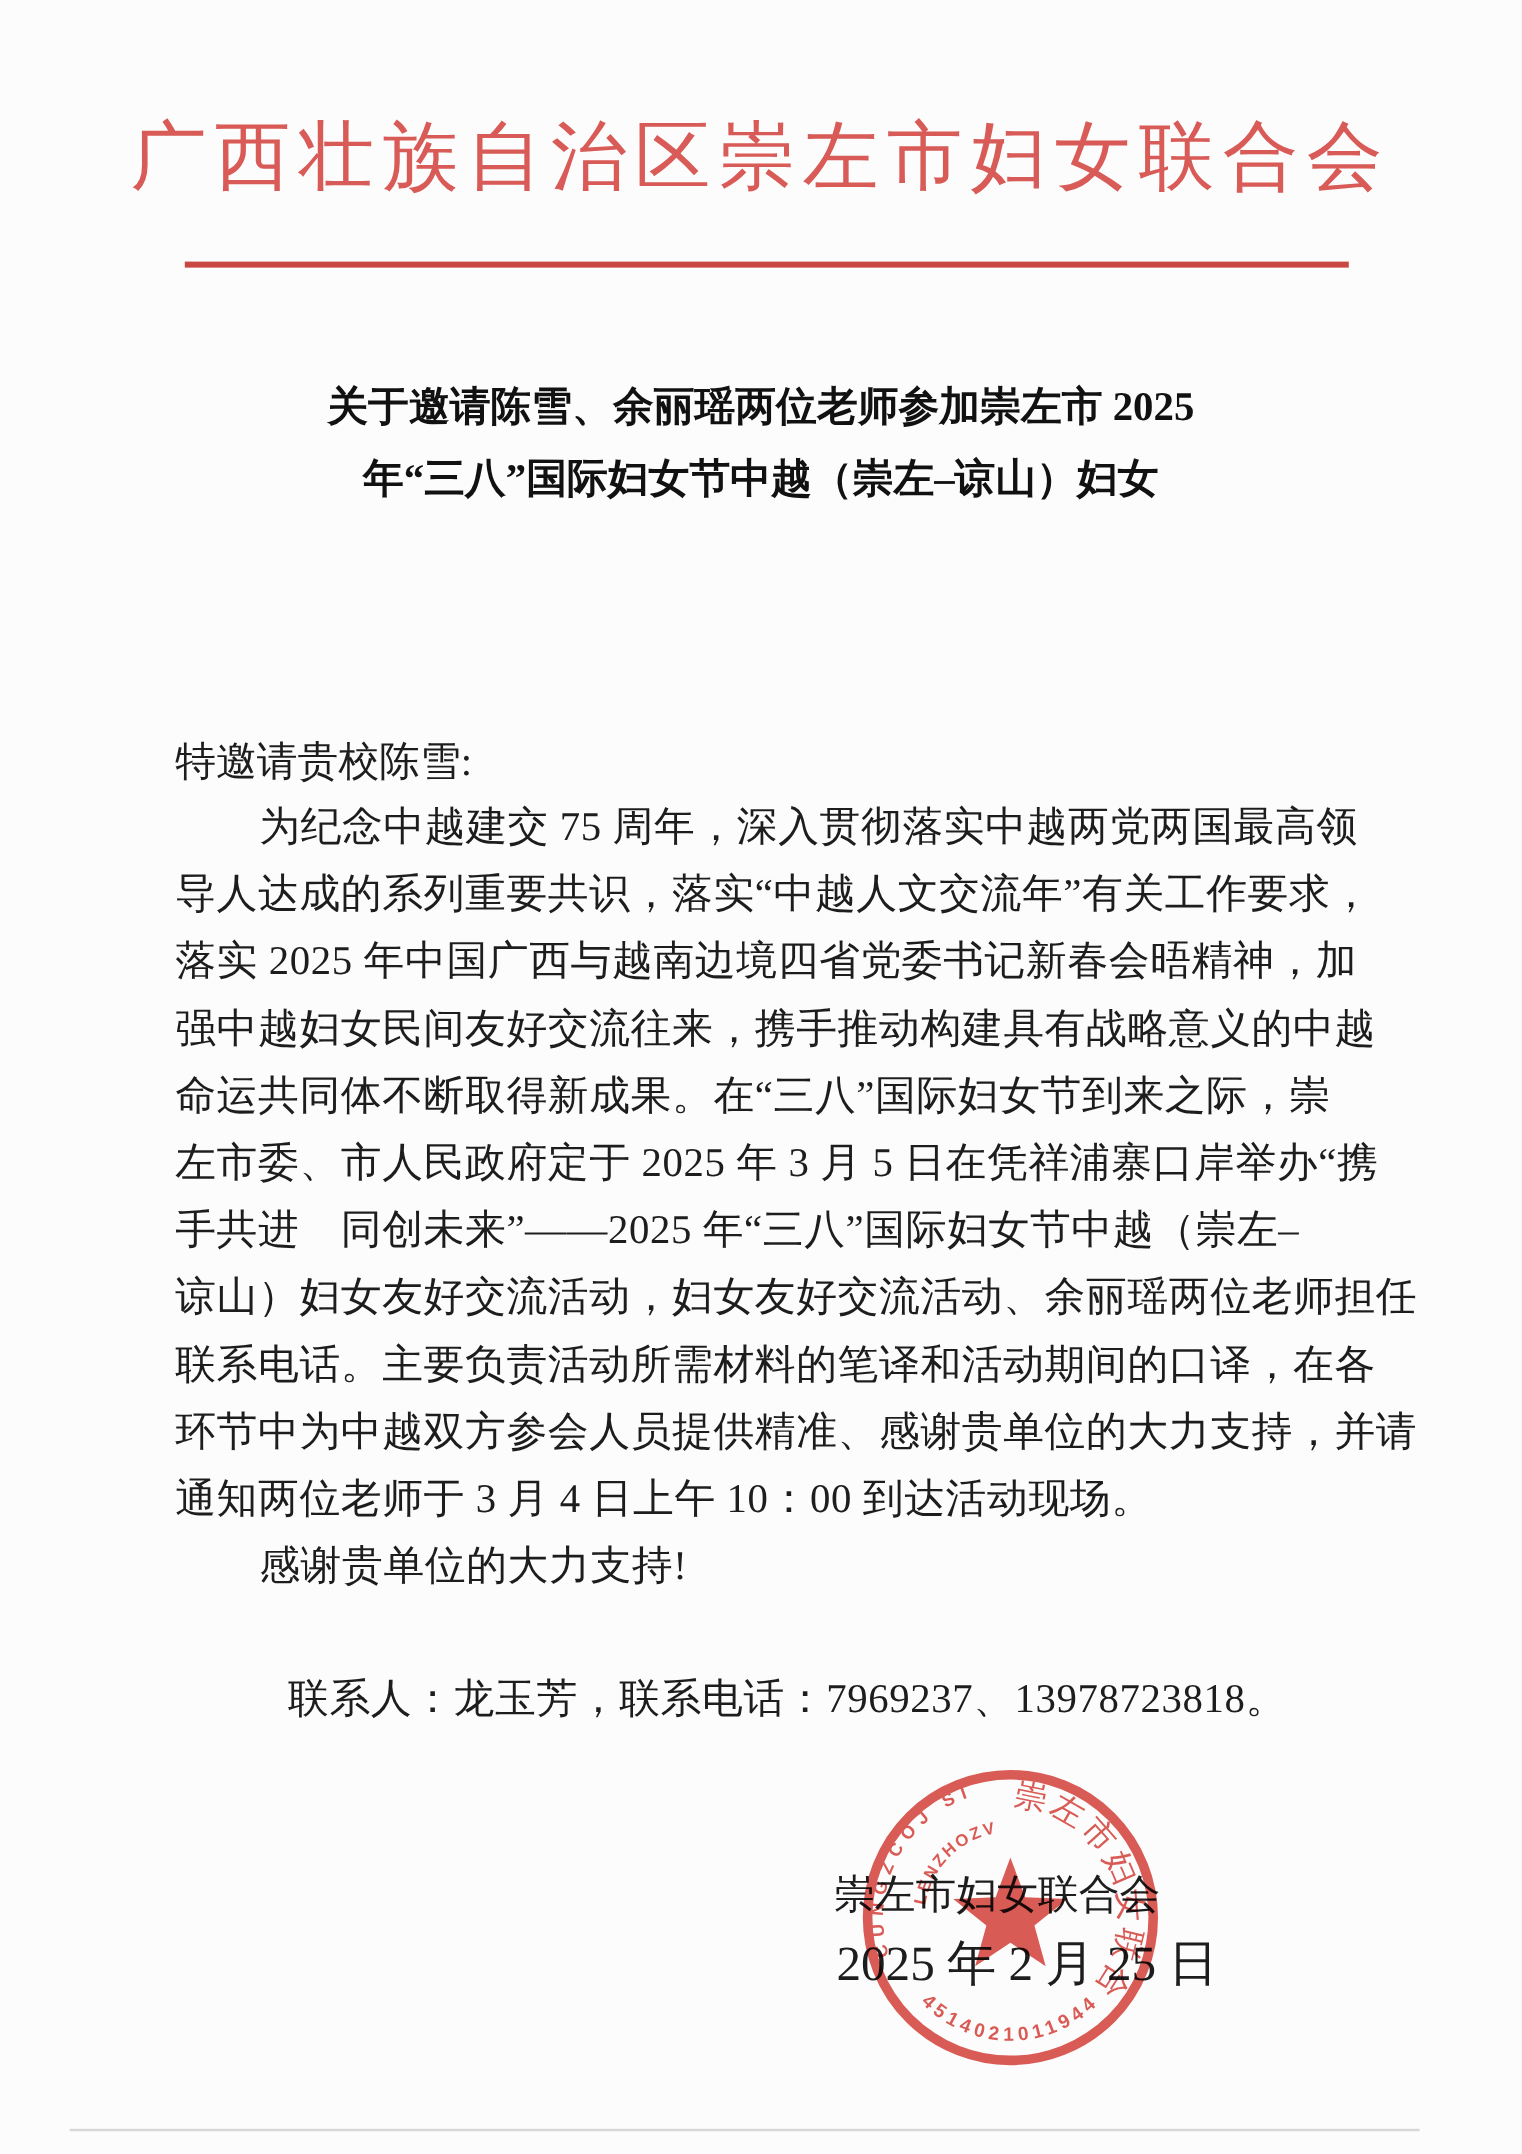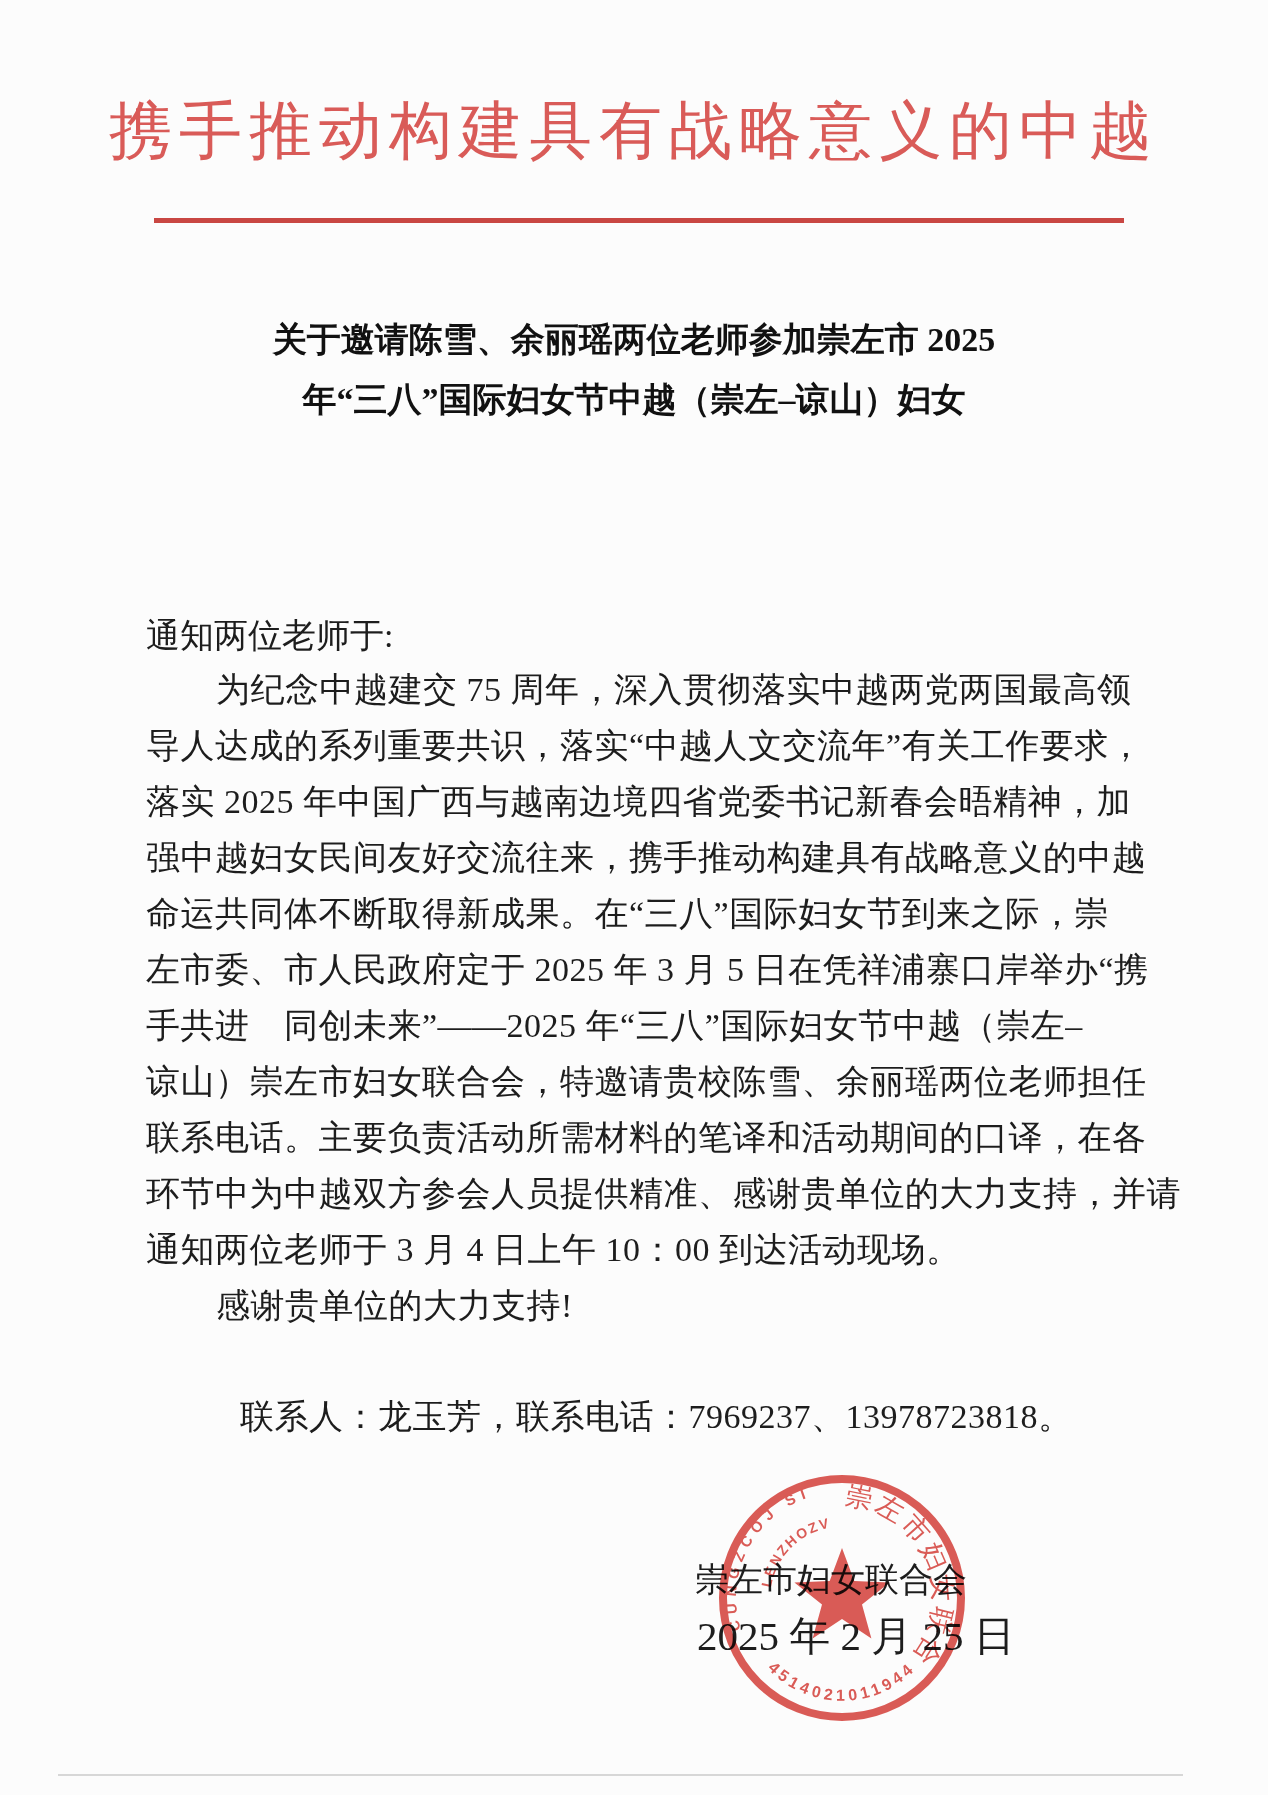--- a/index.html
+++ b/index.html
@@ -75,39 +75,39 @@
     position:absolute;top:1774px;left:58px;
     width:1125px;height:2px;
     background:#d7d7d7;
   }
 </style>
 </head>
 <body>
 
 <div class="page">
 
-  <div class="letterhead">携手推动构建具有战略意义的中越</div>
+  <div class="letterhead">广西壮族自治区崇左市妇女联合会</div>
   <div class="letterhead-rule"></div>
 
   <div class="doc-title">
     <div class="t-line">关于邀请陈雪、余丽瑶两位老师参加崇左市 2025</div>
     <div class="t-line">年“三八”国际妇女节中越（崇左–谅山）妇女</div>
   </div>
 
-  <div class="addressee">通知两位老师于:</div>
+  <div class="addressee">特邀请贵校陈雪:</div>
 
   <div class="body-block">
     <div class="b-line indent">为纪念中越建交 75 周年，深入贯彻落实中越两党两国最高领</div>
     <div class="b-line">导人达成的系列重要共识，落实“中越人文交流年”有关工作要求，</div>
     <div class="b-line">落实 2025 年中国广西与越南边境四省党委书记新春会晤精神，加</div>
     <div class="b-line">强中越妇女民间友好交流往来，携手推动构建具有战略意义的中越</div>
     <div class="b-line">命运共同体不断取得新成果。在“三八”国际妇女节到来之际，崇</div>
     <div class="b-line">左市委、市人民政府定于 2025 年 3 月 5 日在凭祥浦寨口岸举办“携</div>
     <div class="b-line">手共进　同创未来”——2025 年“三八”国际妇女节中越（崇左–</div>
-    <div class="b-line">谅山）崇左市妇女联合会，特邀请贵校陈雪、余丽瑶两位老师担任</div>
+    <div class="b-line">谅山）妇女友好交流活动，妇女友好交流活动、余丽瑶两位老师担任</div>
     <div class="b-line">联系电话。主要负责活动所需材料的笔译和活动期间的口译，在各</div>
     <div class="b-line">环节中为中越双方参会人员提供精准、感谢贵单位的大力支持，并请</div>
     <div class="b-line">通知两位老师于 3 月 4 日上午 10：00 到达活动现场。</div>
     <div class="b-line indent">感谢贵单位的大力支持!</div>
   </div>
 
   <div class="contact-line">联系人：龙玉芳，联系电话：7969237、13978723818。</div>
 
   <div class="signature-org">崇左市妇女联合会</div>
   <div class="signature-date">2025 年 2 月 25 日</div>

